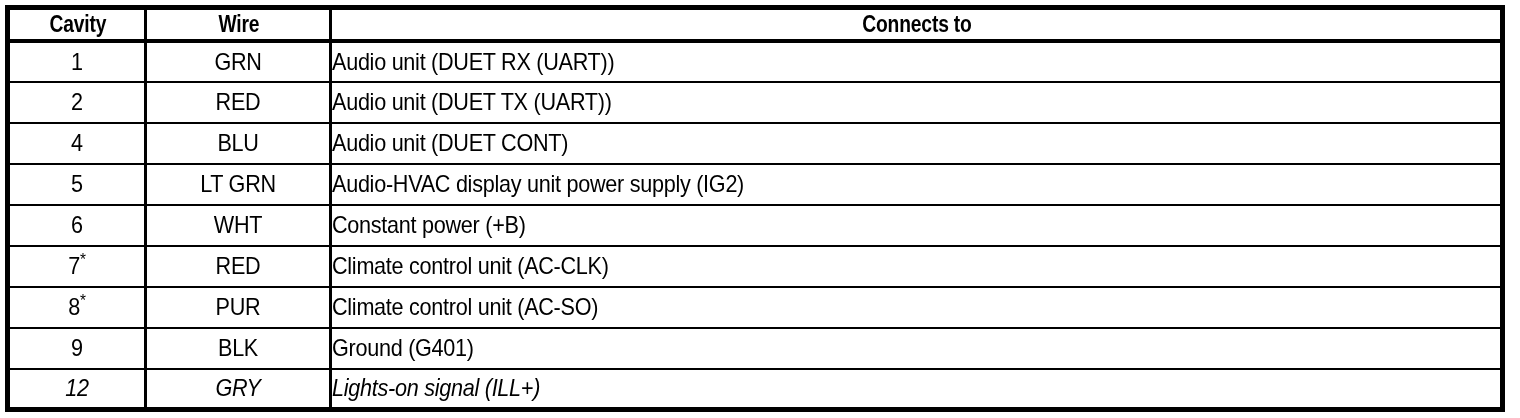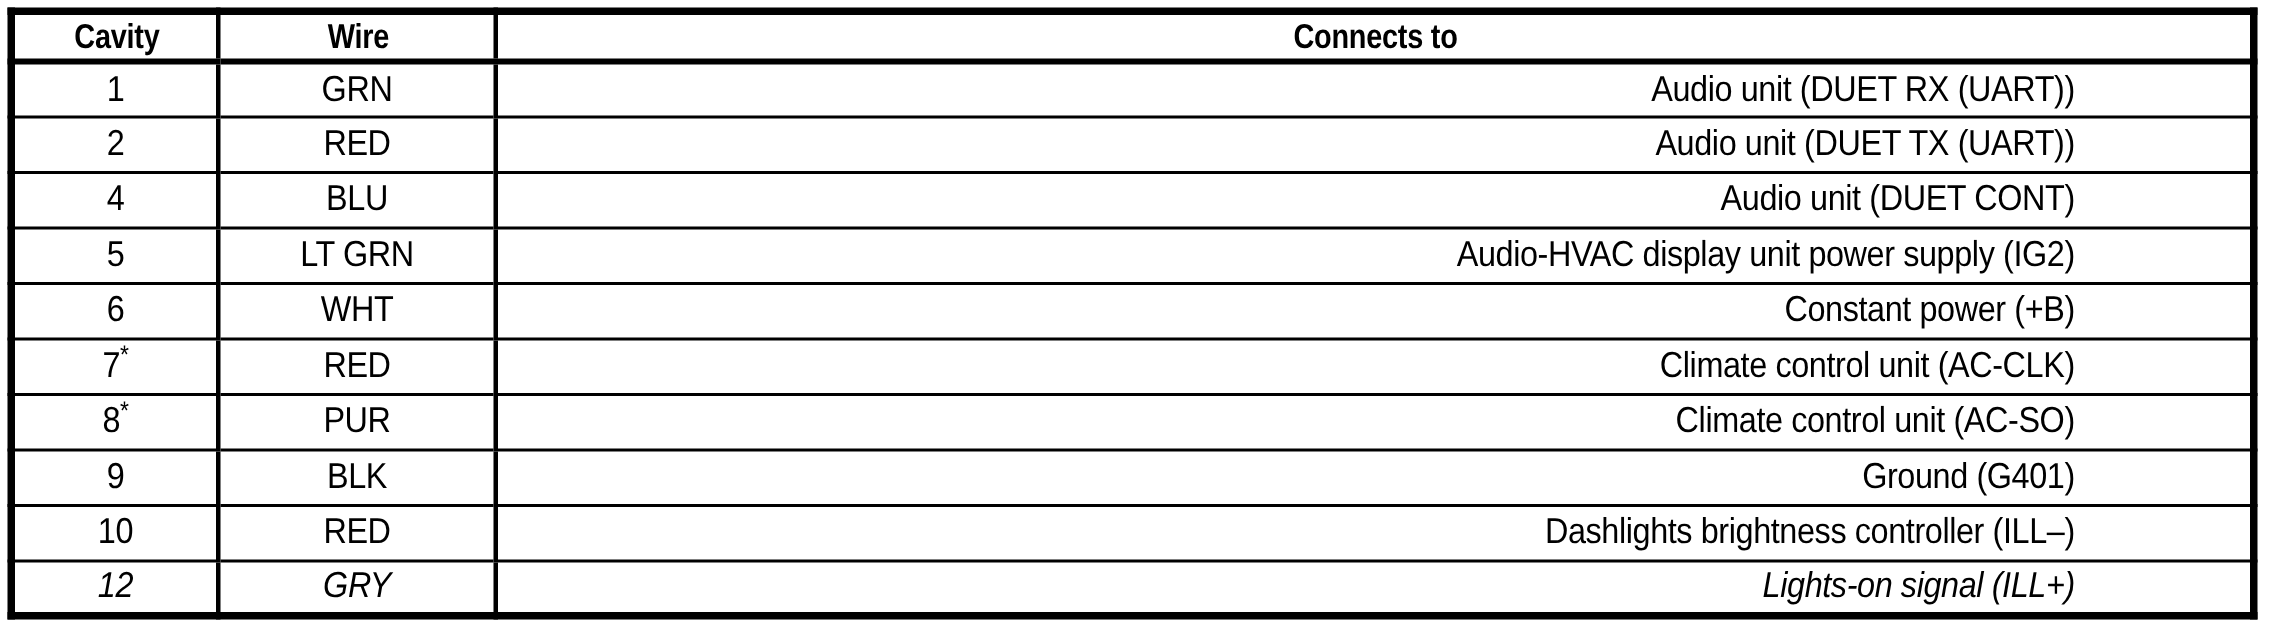--- a/index.html
+++ b/index.html
@@ -74,21 +74,21 @@
     font-size: 24px;
     letter-spacing: -0.3px;
   }
 
   td.cavity-cell,
   td.wire-cell {
     text-align: center;
   }
 
   td.conn-cell {
-    text-align: right;
+    text-align: left;
     padding-left: 5px;
   }
 
   .cell-inner {
     display: block;
     transform: scaleX(0.9);
     transform-origin: center center;
     white-space: nowrap;
   }
   td.conn-cell .cell-inner {
@@ -208,31 +208,20 @@
           </td>
           <td class="wire-cell">
             <span class="cell-inner">BLK</span>
           </td>
           <td class="conn-cell">
             <span class="cell-inner">Ground (G401)</span>
           </td>
         </tr>
         <tr>
           <td class="cavity-cell">
-            <span class="cell-inner">10</span>
-          </td>
-          <td class="wire-cell">
-            <span class="cell-inner">RED</span>
-          </td>
-          <td class="conn-cell">
-            <span class="cell-inner">Dashlights brightness controller (ILL–)</span>
-          </td>
-        </tr>
-        <tr>
-          <td class="cavity-cell">
             <span class="cell-inner">12</span>
           </td>
           <td class="wire-cell">
             <span class="cell-inner">GRY</span>
           </td>
           <td class="conn-cell">
             <span class="cell-inner">Lights-on signal (ILL+)</span>
           </td>
         </tr>
       </tbody>

